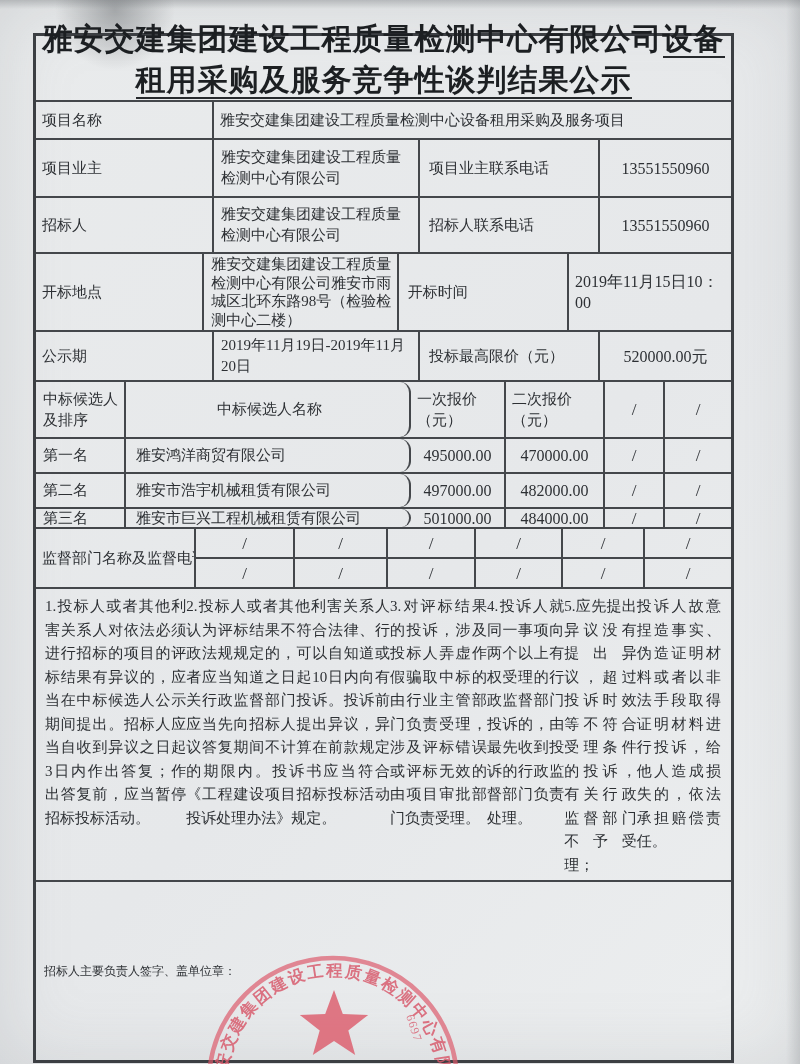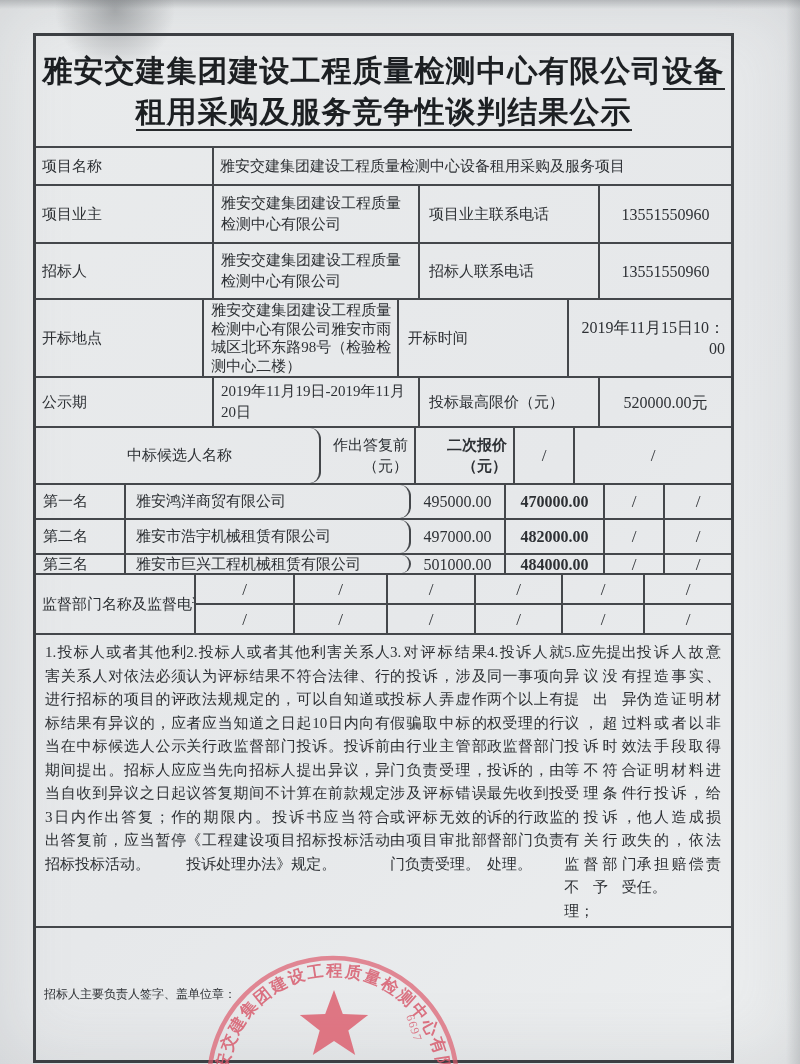--- a/index.html
+++ b/index.html
@@ -22,37 +22,37 @@
     position:absolute;left:33px;top:33px;width:695px;height:1024px;
     border:3px solid #3c3f43;
     display:flex;flex-direction:column;
   }
   .doc *{box-sizing:border-box;}
   .row{display:flex;border-bottom:2px solid #44474b;flex:0 0 auto;}
   .row:last-child{border-bottom:none;flex:1 1 auto;}
   .c{border-right:2px solid #44474b;display:flex;align-items:center;
      padding:3px 6px;line-height:21px;font-size:15px;}
   .c.last{border-right:none;flex:1 1 auto;}
-  .center{justify-content:center;text-align:right;}
-  
-  .title-row{height:112px;flex-direction:column;align-items:center;justify-content:center;
+  .center{justify-content:center;text-align:left;}
+  
+  .title-row{height:66px;flex-direction:column;align-items:center;justify-content:flex-end;
      font-family:"Liberation Sans","DejaVu Sans",sans-serif;font-weight:700;
      color:#1c1f22;}
   .t-line{font-size:30px;line-height:41px;letter-spacing:1px;white-space:nowrap;}
   .u{border-bottom:2px solid #26292c;padding-bottom:1px;}
   
   .ca1{width:178px;}
   .ca2{width:206px;line-height:21px;padding:3px 5px 3px 7px;}
   .ca3{width:180px;padding-left:9px;}
   .tight{line-height:18.5px;}
   
   .cb1{width:90px;padding-left:7px;}
   .cb2{width:285px;padding-left:10px;border-radius:11px;}
   .cb3{width:95px;}
-  .cb4{width:99px;font-weight:bold;}
+  .cb4{width:99px;}
   .cb5{width:60px;}
   .slash{font-size:17px;}
   .num{font-size:16px;}
   
   .h38{height:38px;} .h58{height:58px;} .h56{height:56px;} .h78{height:78px;}
   .h50{height:50px;} .h57{height:57px;} .h35{height:35px;} .h36{height:20px;}
   .h60{height:60px;} .h293{height:293px;}
   
   .sup-label{width:160px;white-space:nowrap;overflow:hidden;padding-right:0;}
   .sup-grid{flex:1 1 auto;display:flex;flex-direction:column;}
@@ -108,22 +108,23 @@
     </div>
 
     <div class="row h50">
       <div class="c ca1">公示期</div>
       <div class="c ca2">2019年11月19日-2019年11月20日</div>
       <div class="c ca3">投标最高限价（元）</div>
       <div class="c last center num">520000.00元</div>
     </div>
 
     <div class="row h57">
+      <div class="c cb1 center">中标候选人及排序</div>
       <div class="c cb2 center">中标候选人名称</div>
-      <div class="c cb3 center">作出答复前（元）</div>
+      <div class="c cb3 center">一次报价（元）</div>
       <div class="c cb4 center">二次报价（元）</div>
       <div class="c cb5 center slash">/</div>
       <div class="c last center slash">/</div>
     </div>
 
     <div class="row h35">
       <div class="c cb1">第一名</div>
       <div class="c cb2">雅安鸿洋商贸有限公司</div>
       <div class="c cb3 center num">495000.00</div>
       <div class="c cb4 center num">470000.00</div>

